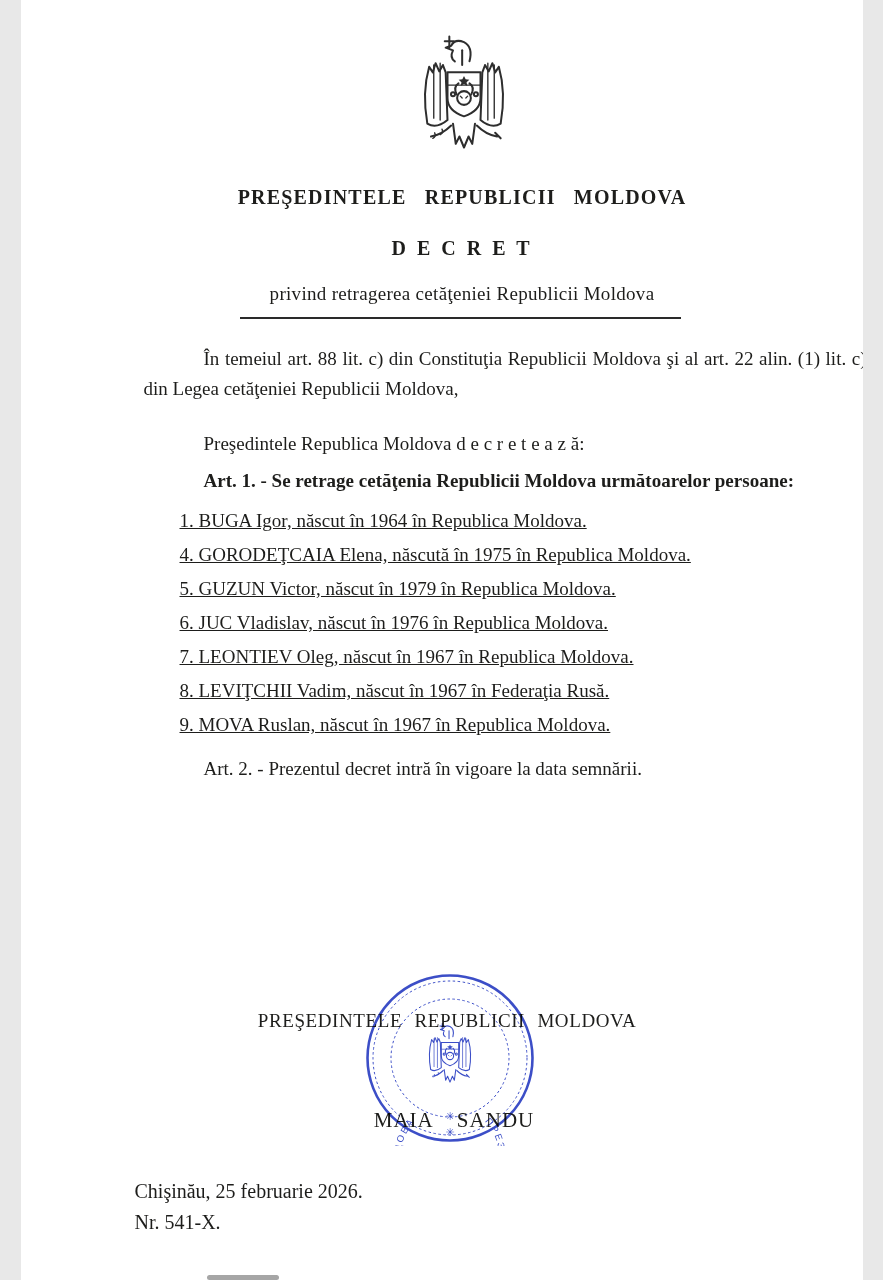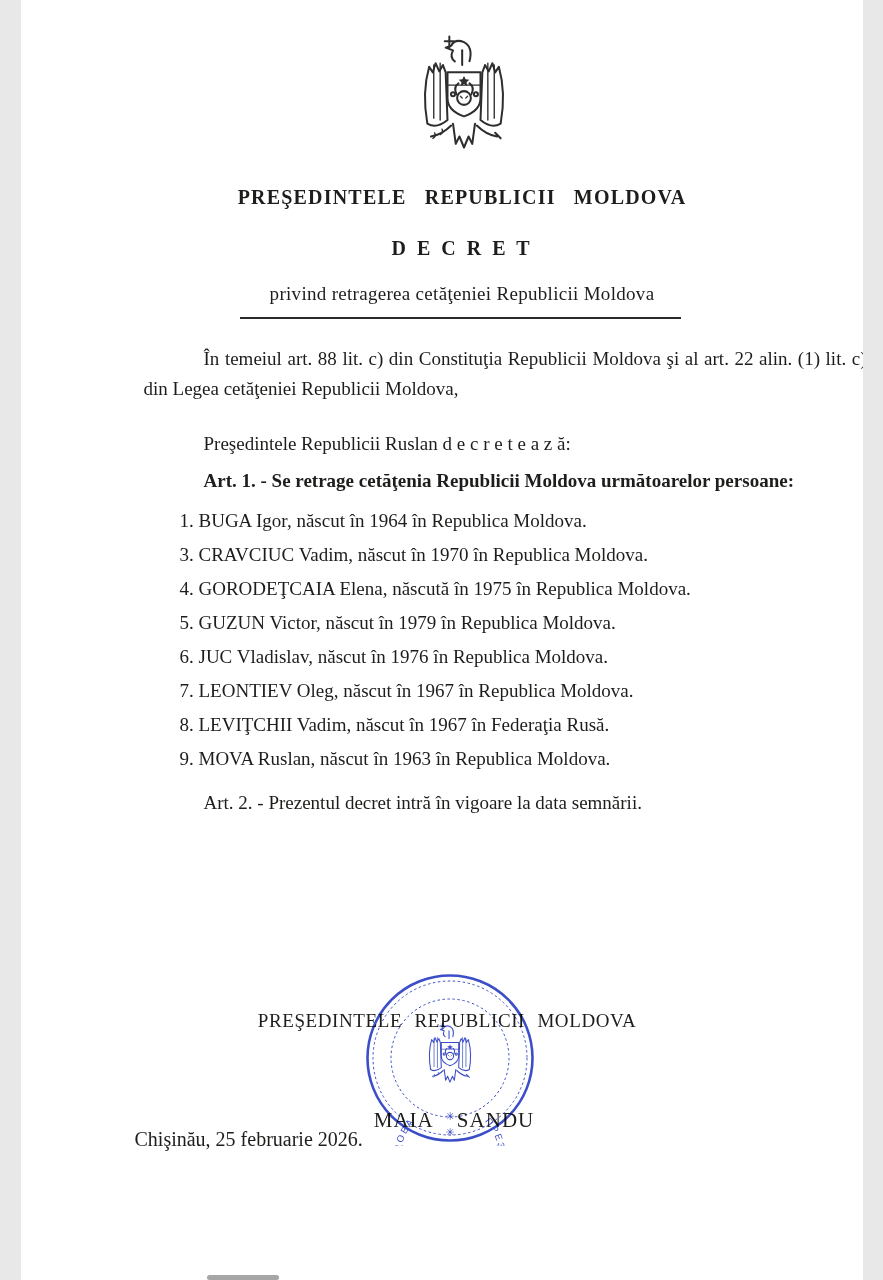--- a/index.html
+++ b/index.html
@@ -13,32 +13,32 @@
   .title{top:186px;font-weight:bold;font-size:20px;letter-spacing:1.2px;word-spacing:12px;}
   .doctype{top:237px;font-weight:bold;font-size:20px;letter-spacing:3px;}
   .subtitle{top:283px;font-size:19px;letter-spacing:0.3px;}
   .rule{position:absolute;top:317px;left:219px;width:441px;height:2px;background:#2a2a2a;}
   .body{position:absolute;left:123px;top:344px;width:723px;font-size:19px;line-height:30px;}
   .body p{margin:0;}
   .indent{text-indent:60px;}
   .justify{text-align:justify;}
   .enacting{margin-top:25px !important;}
   .article1{margin-top:7px !important;font-weight:bold;}
-  ul.persons{margin:8px 0 12px;padding:0 0 0 36px;list-style:none;}
+  ul.persons{margin:8px 0 12px;padding:0 0 0 36px;list-style:none;text-decoration:underline;}
   ul.persons li{line-height:34px;}
   .art2{margin-top:6px !important;}
   .art3{margin-top:17px !important;}
   .sig-title{position:absolute;top:1010px;left:-15px;width:883px;text-align:center;
     font-size:19px;word-spacing:7px;letter-spacing:0.6px;mix-blend-mode:multiply;z-index:2;}
   .stamp{position:absolute;left:341px;top:970px;width:176px;height:176px;color:#2b3fc2;
     opacity:0.92;mix-blend-mode:multiply;z-index:1;}
   .stamp .ring-text{font-family:"Liberation Sans","DejaVu Sans",sans-serif;fill:currentColor;}
   .sig-name{position:absolute;top:1108px;left:-8px;width:883px;text-align:center;
     font-size:21px;word-spacing:18px;letter-spacing:1px;mix-blend-mode:multiply;z-index:2;}
-  .footer{position:absolute;left:114px;top:1124px;font-size:20px;line-height:31px;}
+  .footer{position:absolute;left:114px;top:1176px;font-size:20px;line-height:31px;}
   .smudge{position:absolute;left:186px;top:1275px;width:72px;height:5px;background:#3a3a3a;
     opacity:0.45;border-radius:3px;}
   .defs{position:absolute;width:0;height:0;}
 </style>
 </head>
 <body>
 
 <svg class="defs" aria-hidden="true">
   <symbol id="emblem" viewBox="0 0 120 140">
     <g fill="none" stroke="currentColor" stroke-width="2.2" stroke-linecap="round" stroke-linejoin="round">
@@ -73,31 +73,30 @@
       </svg>
   </div>
 
   <div class="centered title">PREŞEDINTELE REPUBLICII MOLDOVA</div>
   <div class="centered subtitle">privind retragerea cetăţeniei Republicii Moldova</div>
   <div class="centered doctype">D E C R E T</div>
   <div class="rule"></div>
 
   <div class="body">
     <p class="indent justify">În temeiul art. 88 lit. c) din Constituţia Republicii Moldova şi al art. 22 alin. (1) lit. c) din Legea cetăţeniei Republicii Moldova,</p>
-    <p class="indent enacting">Preşedintele Republicii Ruslan  d e c r e t e a z ă:</p>
+    <p class="indent enacting">Preşedintele Republica Moldova  d e c r e t e a z ă:</p>
     <p class="indent article1">Art. 1. - Se retrage cetăţenia Republicii Moldova următoarelor persoane:</p>
     <ul class="persons">
       <li>1. BUGA Igor, născut în 1964 în Republica Moldova.</li>
-      <li>3. CRAVCIUC Vadim, născut în 1970 în Republica Moldova.</li>
       <li>4. GORODEŢCAIA Elena, născută în 1975 în Republica Moldova.</li>
       <li>5. GUZUN Victor, născut în 1979 în Republica Moldova.</li>
       <li>6. JUC Vladislav, născut în 1976 în Republica Moldova.</li>
       <li>7. LEONTIEV Oleg, născut în 1967 în Republica Moldova.</li>
       <li>8. LEVIŢCHII Vadim, născut în 1967 în Federaţia Rusă.</li>
-      <li>9. MOVA Ruslan, născut în 1963 în Republica Moldova.</li>
+      <li>9. MOVA Ruslan, născut în 1967 în Republica Moldova.</li>
     </ul>
     <p class="indent art2">Art. 2. - Prezentul decret intră în vigoare la data semnării.</p>
   </div>
 
   <div class="sig-title">PREŞEDINTELE REPUBLICII MOLDOVA</div>
 
   <svg class="stamp" viewBox="0 0 176 176">
     <circle cx="88" cy="88" r="82.5" fill="none" stroke="currentColor" stroke-width="2.6"></circle>
     <circle cx="88" cy="88" r="77" fill="none" stroke="currentColor" stroke-width="1" stroke-dasharray="2.5 2.5"></circle>
     <circle cx="88" cy="88" r="59" fill="none" stroke="currentColor" stroke-width="1" stroke-dasharray="2.5 2.5"></circle>
@@ -113,16 +112,17 @@
       <use href="#emblem" x="59" y="50" width="58" height="72"></use>
     </g>
     <text x="88" y="150" text-anchor="middle" font-size="11" fill="currentColor">✳</text>
     <text x="88" y="166" text-anchor="middle" font-size="11" fill="currentColor">✳</text>
   </svg>
 
   <div class="sig-name">MAIA SANDU</div>
 
   <div class="footer">
     <div>Chişinău, 25 februarie 2026.</div>
+    <div>Nr. 541-X.</div>
   </div>
 
   <div class="smudge"></div>
 </div>
 
 </body></html>

